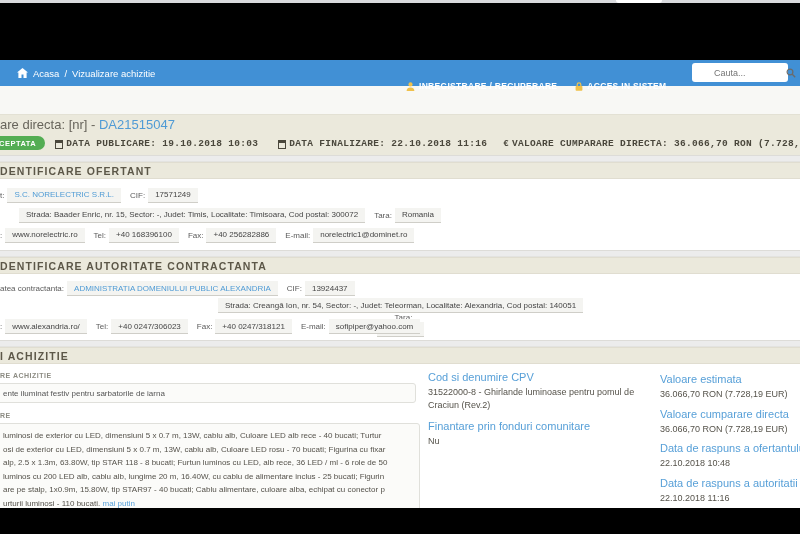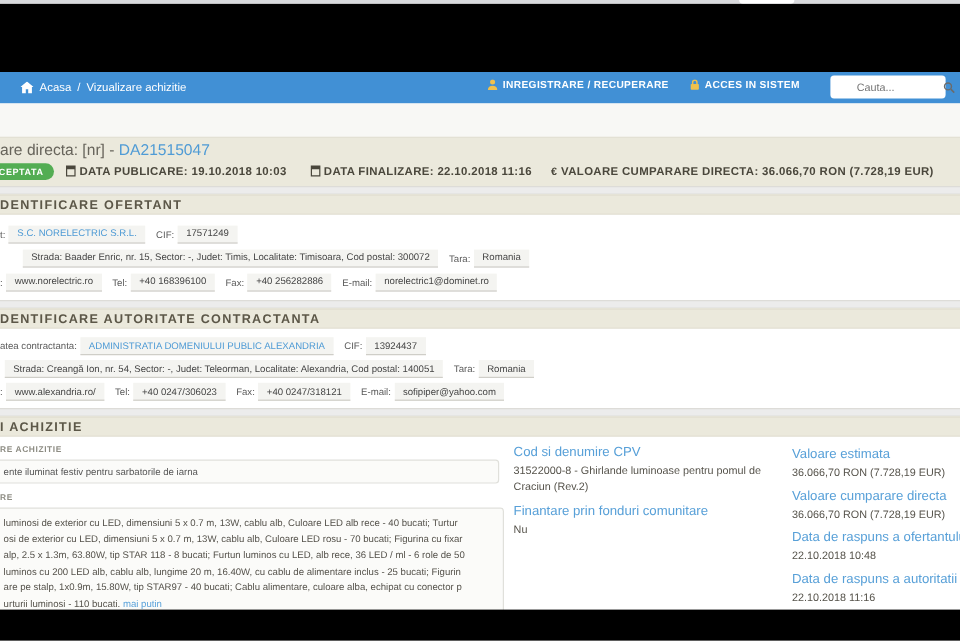--- a/index.html
+++ b/index.html
@@ -9,35 +9,35 @@
   
   .top-strip{height:3px;background:#d9dadd;position:relative;}
   .tab-notch{position:absolute;left:616px;top:0;width:46px;height:3px;background:#fff;border-radius:0 0 4px 4px;}
   .black-top{height:57px;background:#000;}
   .black-bottom{position:absolute;left:0;bottom:0;width:800px;height:26px;background:#000;}
 
   
   .bluebar{position:relative;height:26px;background:#4190d5;display:flex;align-items:center;color:#fff;}
   .crumbs{display:flex;align-items:center;gap:5px;padding-left:17px;font-size:9.5px;}
   .crumb-link{color:#fff;text-decoration:none;}
-  .tb-links{position:absolute;left:406px;top:0;height:20px;display:flex;align-items:center;gap:18px;}
+  .tb-links{position:absolute;left:406px;top:16px;height:20px;display:flex;align-items:center;gap:18px;}
   .tb-link{display:flex;align-items:center;gap:4px;color:#fff;font-size:8.5px;font-weight:bold;letter-spacing:.3px;text-decoration:none;white-space:nowrap;}
   .searchbox{position:absolute;left:692px;top:3px;width:96px;height:19px;background:#fff;border-radius:3px;display:flex;align-items:center;}
   .searchbox input{flex:1;border:none;outline:none;background:transparent;font-size:9px;color:#555;padding:0 0 0 7px;width:70px;font-family:inherit;margin-left:15px;}
   .searchbox .mag{padding:0 6px 0 2px;display:flex;align-items:center;}
 
   .pre-title{height:28px;background:#f8f8f5;}
 
   
   .band-title{background:#ebe9dc;border-top:1px solid #e3e1d4;height:39px;padding-top:1px;}
   .page-title{font-size:13px;color:#67645b;line-height:17px;white-space:nowrap;}
   .page-title .num{color:#4f9bd5;}
   .status-row{display:flex;align-items:center;margin-top:3px;white-space:nowrap;}
   .badge{margin-left:-10px;background:#53ad53;color:#fff;font-size:7.5px;font-weight:bold;letter-spacing:.5px;border-radius:7px;padding:2.5px 9px;}
-  .st-item{display:flex;align-items:flex-start;font-size:9.5px;font-weight:bold;color:#4a473c;letter-spacing:.3px;}
+  .st-item{display:flex;align-items:flex-end;font-size:9.5px;font-weight:bold;color:#4a473c;letter-spacing:.3px;font-family:Liberation Mono, monospace;}
   .cal{width:6px;height:5px;border:1px solid #4a473c;border-top:3px solid #4a473c;display:inline-block;margin-right:3px;}
   .euro{font-size:9px;margin-right:3px;}
 
   .gap-strip{height:5px;background:#ececec;border-top:1px solid #dddcd8;border-bottom:1px solid #e3e3e0;}
 
   .sec-band{background:#ebe9dc;height:15px;border-top:1px solid #e0ddd0;border-bottom:1px solid #e0ddd0;display:flex;align-items:center;font-size:10.5px;font-weight:bold;color:#5c5748;letter-spacing:1.1px;white-space:nowrap;}
 
   .panel{background:#fff;padding:6px 0 5px;}
   .prow{display:flex;align-items:center;height:20px;font-size:8px;color:#5a5a5a;white-space:nowrap;}
   .vbox{background:#f4f4f1;border-bottom:1px solid #cfcec8;padding:2.5px 7px;margin:0 3px;color:#454545;}
@@ -171,21 +171,21 @@
     <span>DENTIFICARE AUTORITATE CONTRACTANTA</span>
   </div>
 
   <div class="panel" style="padding:5px 0 4px;">
     <div class="prow" style="height:19px;">
       <span class="plabel">atea contractanta:</span>
       <span class="vbox"><a href="#" class="vlink">ADMINISTRATIA DOMENIULUI PUBLIC ALEXANDRIA</a></span>
       <span class="plabel ml6">CIF:</span>
       <span class="vbox">13924437</span>
     </div>
-    <div class="prow" style="height:19px;padding-left:1px;">
+    <div class="prow" style="height:19px;padding-left:1px;flex-direction:column;">
       <span class="vbox">Strada: Creangă Ion, nr. 54, Sector: -, Judet: Teleorman, Localitate: Alexandria, Cod postal: 140051</span>
       <span class="plabel ml6">Tara:</span>
       <span class="vbox">Romania</span>
     </div>
     <div class="prow" style="height:19px;">
       <span class="plabel">:</span>
       <span class="vbox">www.alexandria.ro/</span>
       <span class="plabel ml6">Tel:</span>
       <span class="vbox">+40 0247/306023</span>
       <span class="plabel ml6">Fax:</span>

